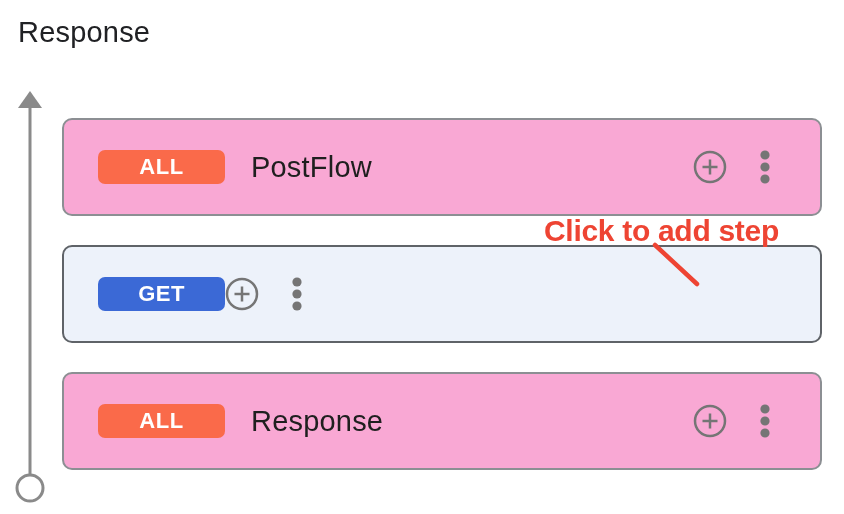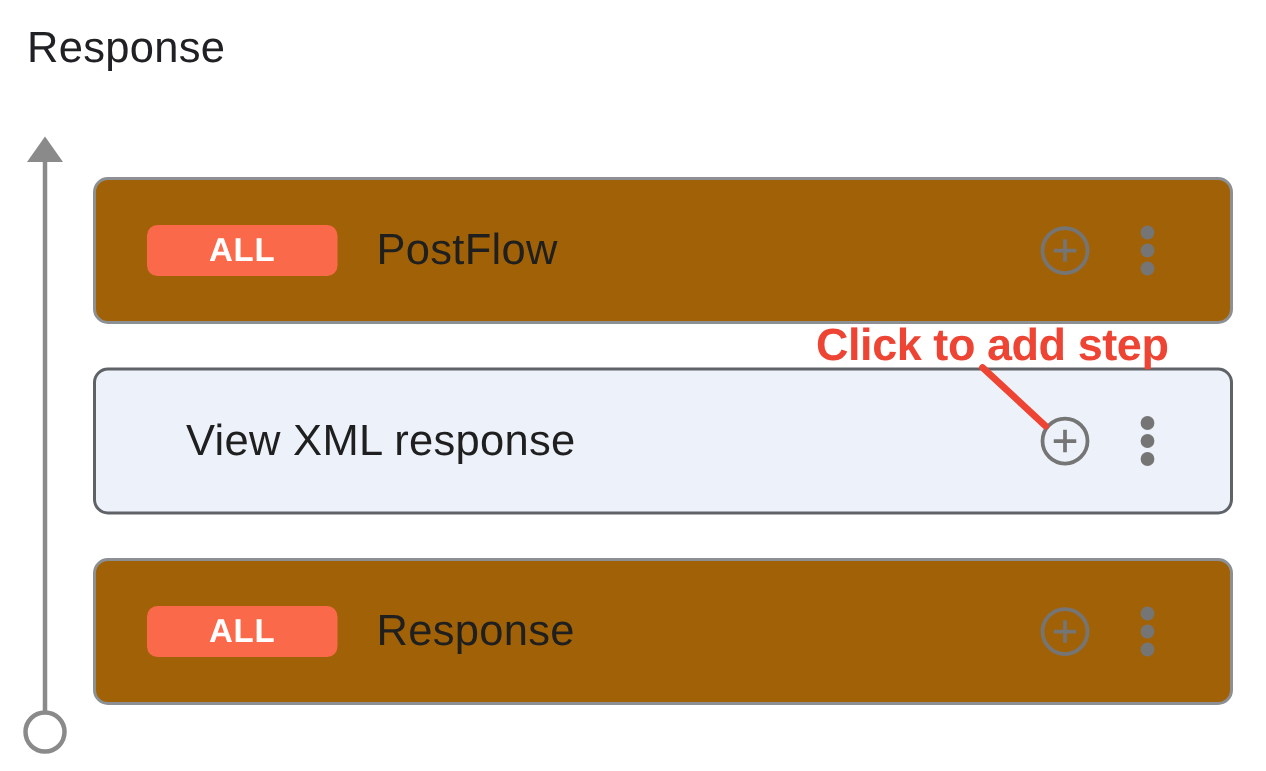--- a/index.html
+++ b/index.html
@@ -37,21 +37,21 @@
     width: 760px;
     display: flex;
     flex-direction: column;
     gap: 29px;
   }
 
   .card {
     box-sizing: border-box;
     height: 98px;
     width: 760px;
-    background: #a16207;
+    background: #f9a8d4;
     border: 2px solid #8C8F93;
     border-radius: 10px;
     display: flex;
     align-items: center;
     padding: 0 49px 0 34px;
   }
   .card.highlighted {
     background: #EDF2FA;
     border-color: #5F6368;
   }
@@ -150,21 +150,21 @@
           <svg width="12" height="36" viewBox="0 0 12 36">
             <circle cx="6" cy="6" r="4.6" fill="#757575"></circle>
             <circle cx="6" cy="18" r="4.6" fill="#757575"></circle>
             <circle cx="6" cy="30" r="4.6" fill="#757575"></circle>
           </svg>
         </button>
       </div>
     </div>
 
     <div class="card highlighted">
-      <span class="card-label">View XML response</span>
+      <span class="badge badge-get">GET</span>
       <div class="card-actions">
         <button class="icon-btn" aria-label="Add step">
           <svg width="34" height="34" viewBox="0 0 34 34">
             <circle cx="17" cy="17" r="15" fill="none" stroke="#757575" stroke-width="2.5"></circle>
             <line x1="9.5" y1="17" x2="24.5" y2="17" stroke="#757575" stroke-width="2.5"></line>
             <line x1="17" y1="9.5" x2="17" y2="24.5" stroke="#757575" stroke-width="2.5"></line>
           </svg>
         </button>
         <button class="icon-btn" aria-label="More options">
           <svg width="12" height="36" viewBox="0 0 12 36">

